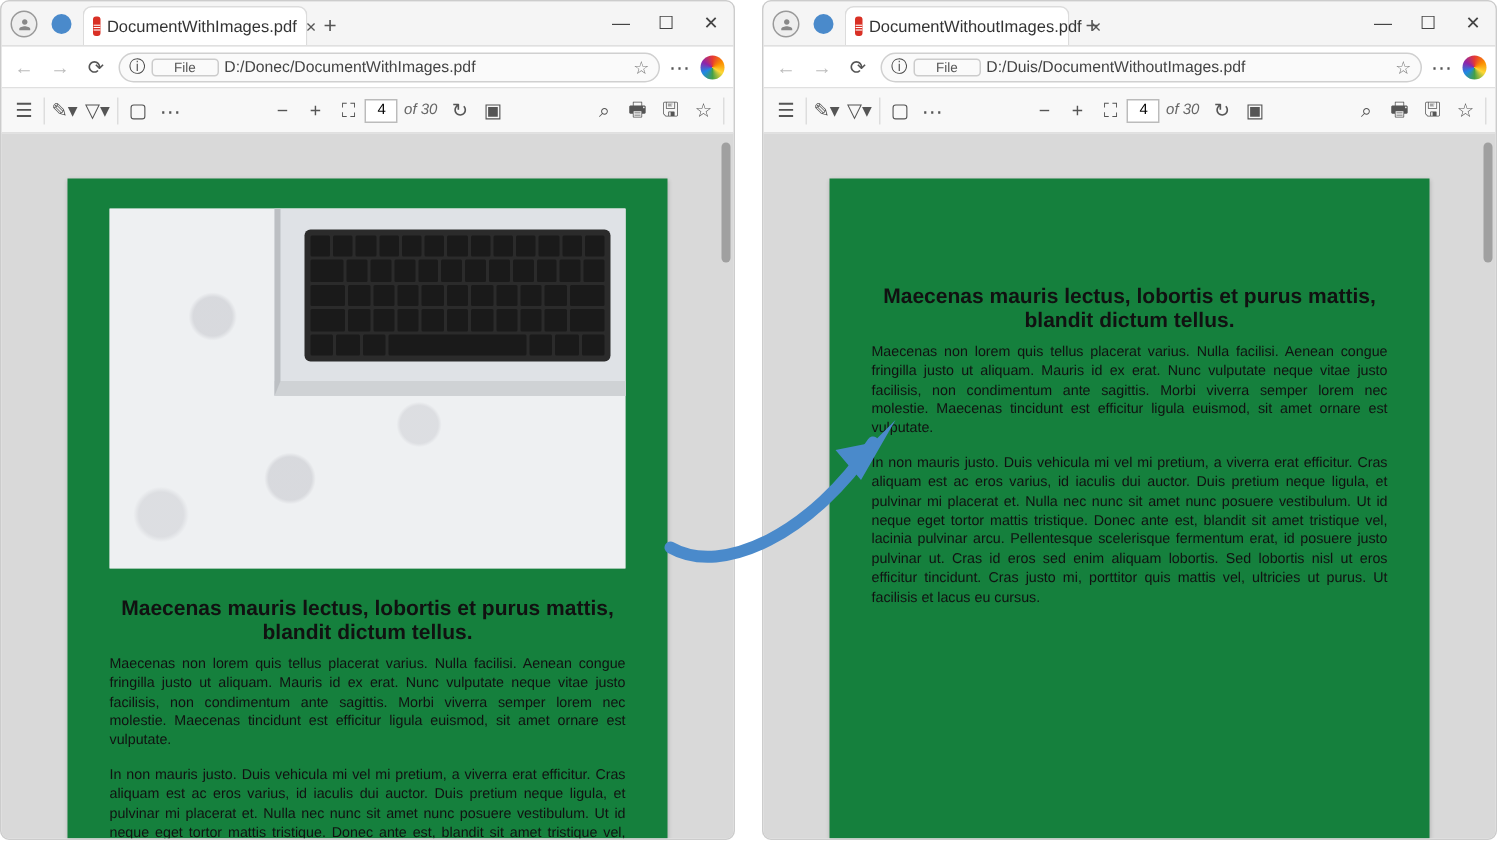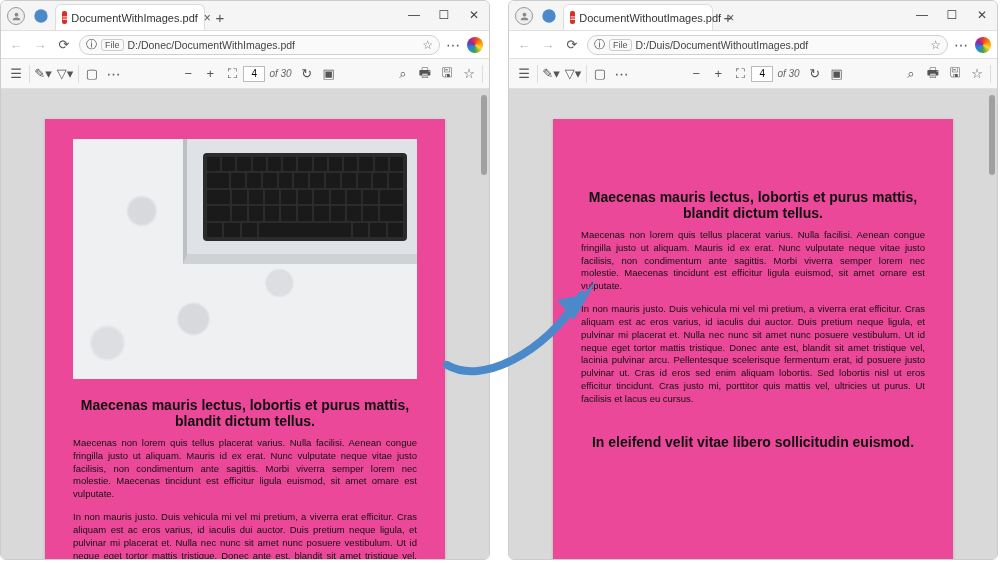--- a/index.html
+++ b/index.html
@@ -70,21 +70,21 @@
     border:1px solid #d0d0d0;
     border-radius: 10px;
     display:flex;
     align-items:center;
     padding:0 6px;
     font-size:10.5px;
     color:#444;
     gap:4px;
     background:#fafafa;
   }
-  .addrbar .url-field .file-chip{font-size:9px;color:#555;border:1px solid #ccc;padding:0 3px;border-radius:3px;}
+  .addrbar .url-field .file-chip{font-size:9px;color:#555;border:1px solid #ccc;padding:0 14px;border-radius:3px;}
   .addrbar .url-field .star{margin-left:auto;color:#777;font-size:12px;}
   .addrbar .ext-dots{color:#555;font-size:14px; letter-spacing:1px;}
   .addrbar .colorwheel{width:16px;height:16px;border-radius:50%;background:conic-gradient(#e53935,#fb8c00,#fdd835,#43a047,#1e88e5,#8e24aa,#e53935);}
 
   
   .toolbar {
     height: 30px;
     background:#f8f8f8;
     border-bottom:1px solid #e0e0e0;
     display:flex;
@@ -109,21 +109,21 @@
     display:flex;
     justify-content:center;
   }
   .scrollbar {
     position:absolute; right:2px; top:6px; width:6px; height:80px;
     background:#a0a0a0; border-radius:3px;
   }
   .page {
     width: 400px;
     margin-top: 30px;
-    background:#ec4899;
+    background:#15803d;
     padding: 20px 28px 0 28px;
     box-shadow: 0 1px 3px rgba(0,0,0,0.2);
     font-family: Arial, sans-serif;
   }
   .page .hero {
     width:100%;
     height:240px;
     background:#eceef0;
     position:relative;
     overflow:hidden;
@@ -394,21 +394,20 @@
     <div class="tbtn">☆</div>
     <div class="sep"></div>
   </div>
 
   <div class="content">
     <div class="scrollbar"></div>
     <div class="page" style="padding-top:60px;">
       <h2>Maecenas mauris lectus, lobortis et purus mattis, blandit dictum tellus.</h2>
       <p>Maecenas non lorem quis tellus placerat varius. Nulla facilisi. Aenean congue fringilla justo ut aliquam. Mauris id ex erat. Nunc vulputate neque vitae justo facilisis, non condimentum ante sagittis. Morbi viverra semper lorem nec molestie. Maecenas tincidunt est efficitur ligula euismod, sit amet ornare est vulputate.</p>
       <p>In non mauris justo. Duis vehicula mi vel mi pretium, a viverra erat efficitur. Cras aliquam est ac eros varius, id iaculis dui auctor. Duis pretium neque ligula, et pulvinar mi placerat et. Nulla nec nunc sit amet nunc posuere vestibulum. Ut id neque eget tortor mattis tristique. Donec ante est, blandit sit amet tristique vel, lacinia pulvinar arcu. Pellentesque scelerisque fermentum erat, id posuere justo pulvinar ut. Cras id eros sed enim aliquam lobortis. Sed lobortis nisl ut eros efficitur tincidunt. Cras justo mi, porttitor quis mattis vel, ultricies ut purus. Ut facilisis et lacus eu cursus.</p>
-      <h2 style="margin-top:28px;">In eleifend velit vitae libero sollicitudin euismod.</h2>
     </div>
   </div>
 </div>
 
 <div class="arrow-wrap">
   <svg viewBox="0 0 170 120">
     <path d="M5,105 C40,125 100,95 140,35" stroke="#4a8acb" stroke-width="8" fill="none" stroke-linecap="round"></path>
     <polygon points="140,35 115,40 132,60 155,20" fill="#4a8acb"></polygon>
   </svg>
 </div>

